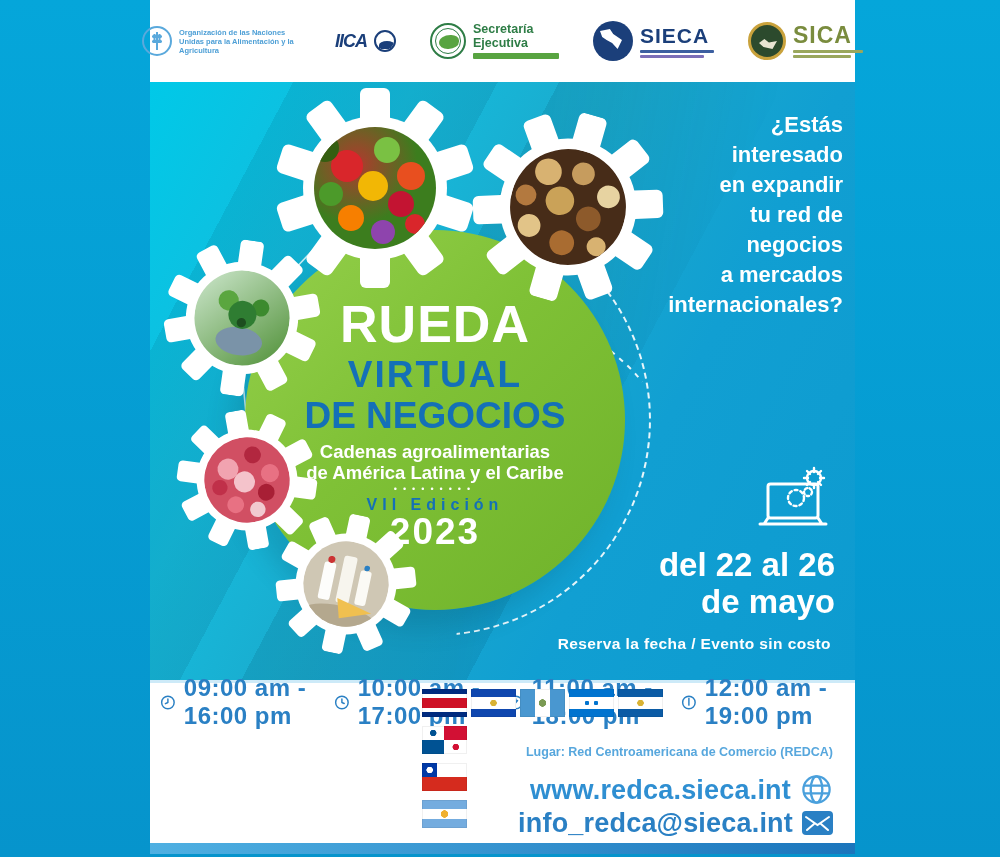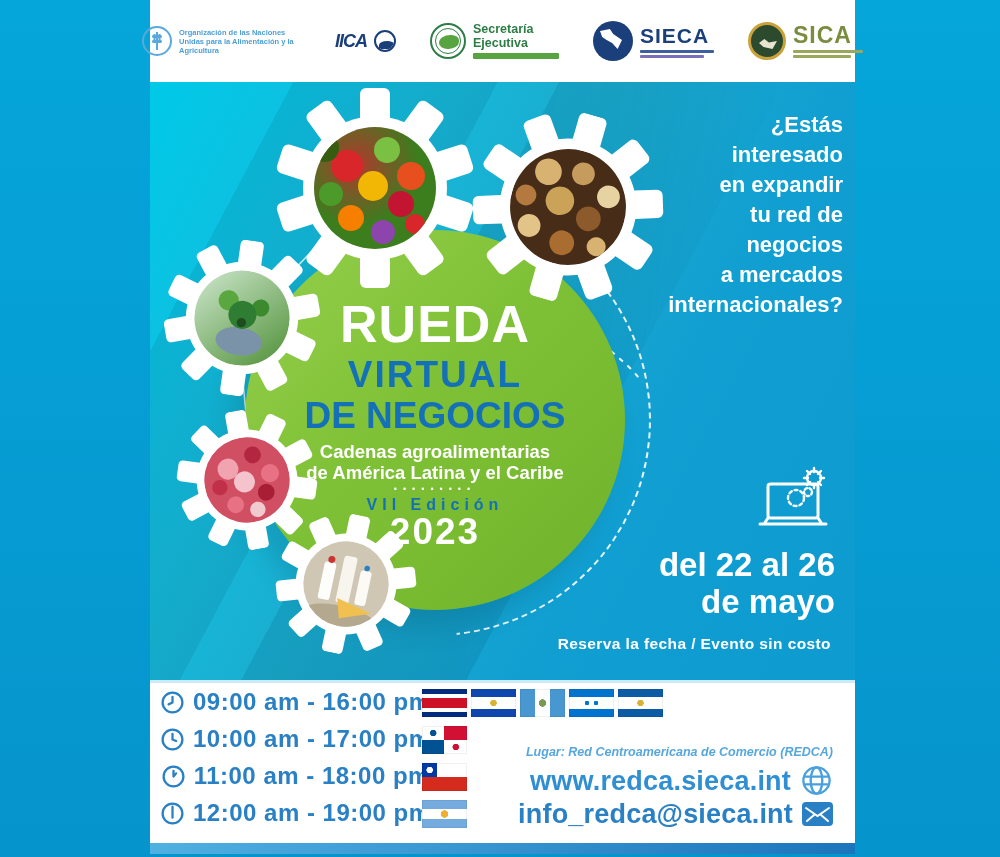--- a/index.html
+++ b/index.html
@@ -78,21 +78,21 @@
 
   .question{position:absolute;right:12px;top:28px;text-align:right;color:#ffffff;
             font-size:22px;line-height:30px;font-weight:bold;white-space:pre-line;}
   .laptop{position:absolute;left:602px;top:384px;}
   .dates{position:absolute;right:20px;top:464px;text-align:right;color:#ffffff;
          font-size:33px;line-height:37px;font-weight:700;}
   .note{position:absolute;right:24px;top:553px;color:#ffffff;font-size:15.5px;font-weight:bold;letter-spacing:.4px;}
 
   
   .band{position:relative;height:163px;background:#ffffff;border-top:3px solid #cdeaf8;}
-  .sched{position:absolute;left:10px;top:4px;display:flex;flex-direction:column;gap:7px;align-items:center;}
+  .sched{position:absolute;left:10px;top:4px;display:flex;align-items:center;}
   .srow{display:flex;align-items:center;gap:8px;height:30px;}
   .stime{font-size:24px;font-weight:bold;color:#2a80c4;letter-spacing:.5px;}
   .flags{position:absolute;left:272px;top:6px;display:flex;flex-direction:column;gap:9px;}
   .frow{display:flex;gap:4px;height:28px;}
   .flag{width:45px;height:28px;flex:0 0 auto;box-shadow:0 0 0 1px rgba(0,0,0,.06) inset;}
   .f-cr{background:linear-gradient(180deg,#002b7f 0 17%,#fff 17% 33%,#ce1126 33% 67%,#fff 67% 83%,#002b7f 83%);}
   .f-sv{background:radial-gradient(circle at 50% 50%,#d9b233 0 3px,transparent 3.5px),
         linear-gradient(180deg,#0f47af 0 30%,#fff 30% 70%,#0f47af 70%);}
   .f-gt{background:radial-gradient(circle at 50% 50%,#7a9a54 0 3.5px,transparent 4px),
         linear-gradient(90deg,#4997d0 0 33%,#fff 33% 67%,#4997d0 67%);}
@@ -105,21 +105,21 @@
         radial-gradient(circle at 75% 75%,#d21034 0 3px,transparent 3.5px),
         linear-gradient(90deg,#fff 0 50%,#d21034 50%) top/100% 50% no-repeat,
         linear-gradient(90deg,#005293 0 50%,#fff 50%) bottom/100% 50% no-repeat;}
   .f-cl{background:radial-gradient(circle at 17% 25%,#fff 0 3px,transparent 3.5px),
         linear-gradient(90deg,#0039a6 0 33%,transparent 33%) top/100% 50% no-repeat,
         linear-gradient(180deg,#fff 0 50%,#d52b1e 50%);}
   .f-ar{background:radial-gradient(circle at 50% 50%,#f0b02f 0 3.5px,transparent 4px),
         linear-gradient(180deg,#74acdf 0 33%,#fff 33% 67%,#74acdf 67%);}
 
   .contact{position:absolute;right:22px;top:62px;display:flex;flex-direction:column;align-items:flex-end;}
-  .venue{font-size:12.5px;color:#57a7dd;font-weight:bold;margin-bottom:5px;font-style:italic;}
+  .venue{font-size:12.5px;color:#57a7dd;font-weight:bold;margin-bottom:14px;}
   .crow{display:flex;align-items:center;gap:9px;}
   .web{font-size:27px;font-weight:800;color:#2f8fd2;letter-spacing:.2px;line-height:32px;}
   .mail{font-size:27px;font-weight:800;color:#2a80c4;letter-spacing:.2px;line-height:34px;}
 
   .bottom-bar{position:relative;height:11px;background:linear-gradient(90deg,#4fb0e2,#1b75bc);}
 </style>
 </head>
 <body>
 
 <div class="stage">

